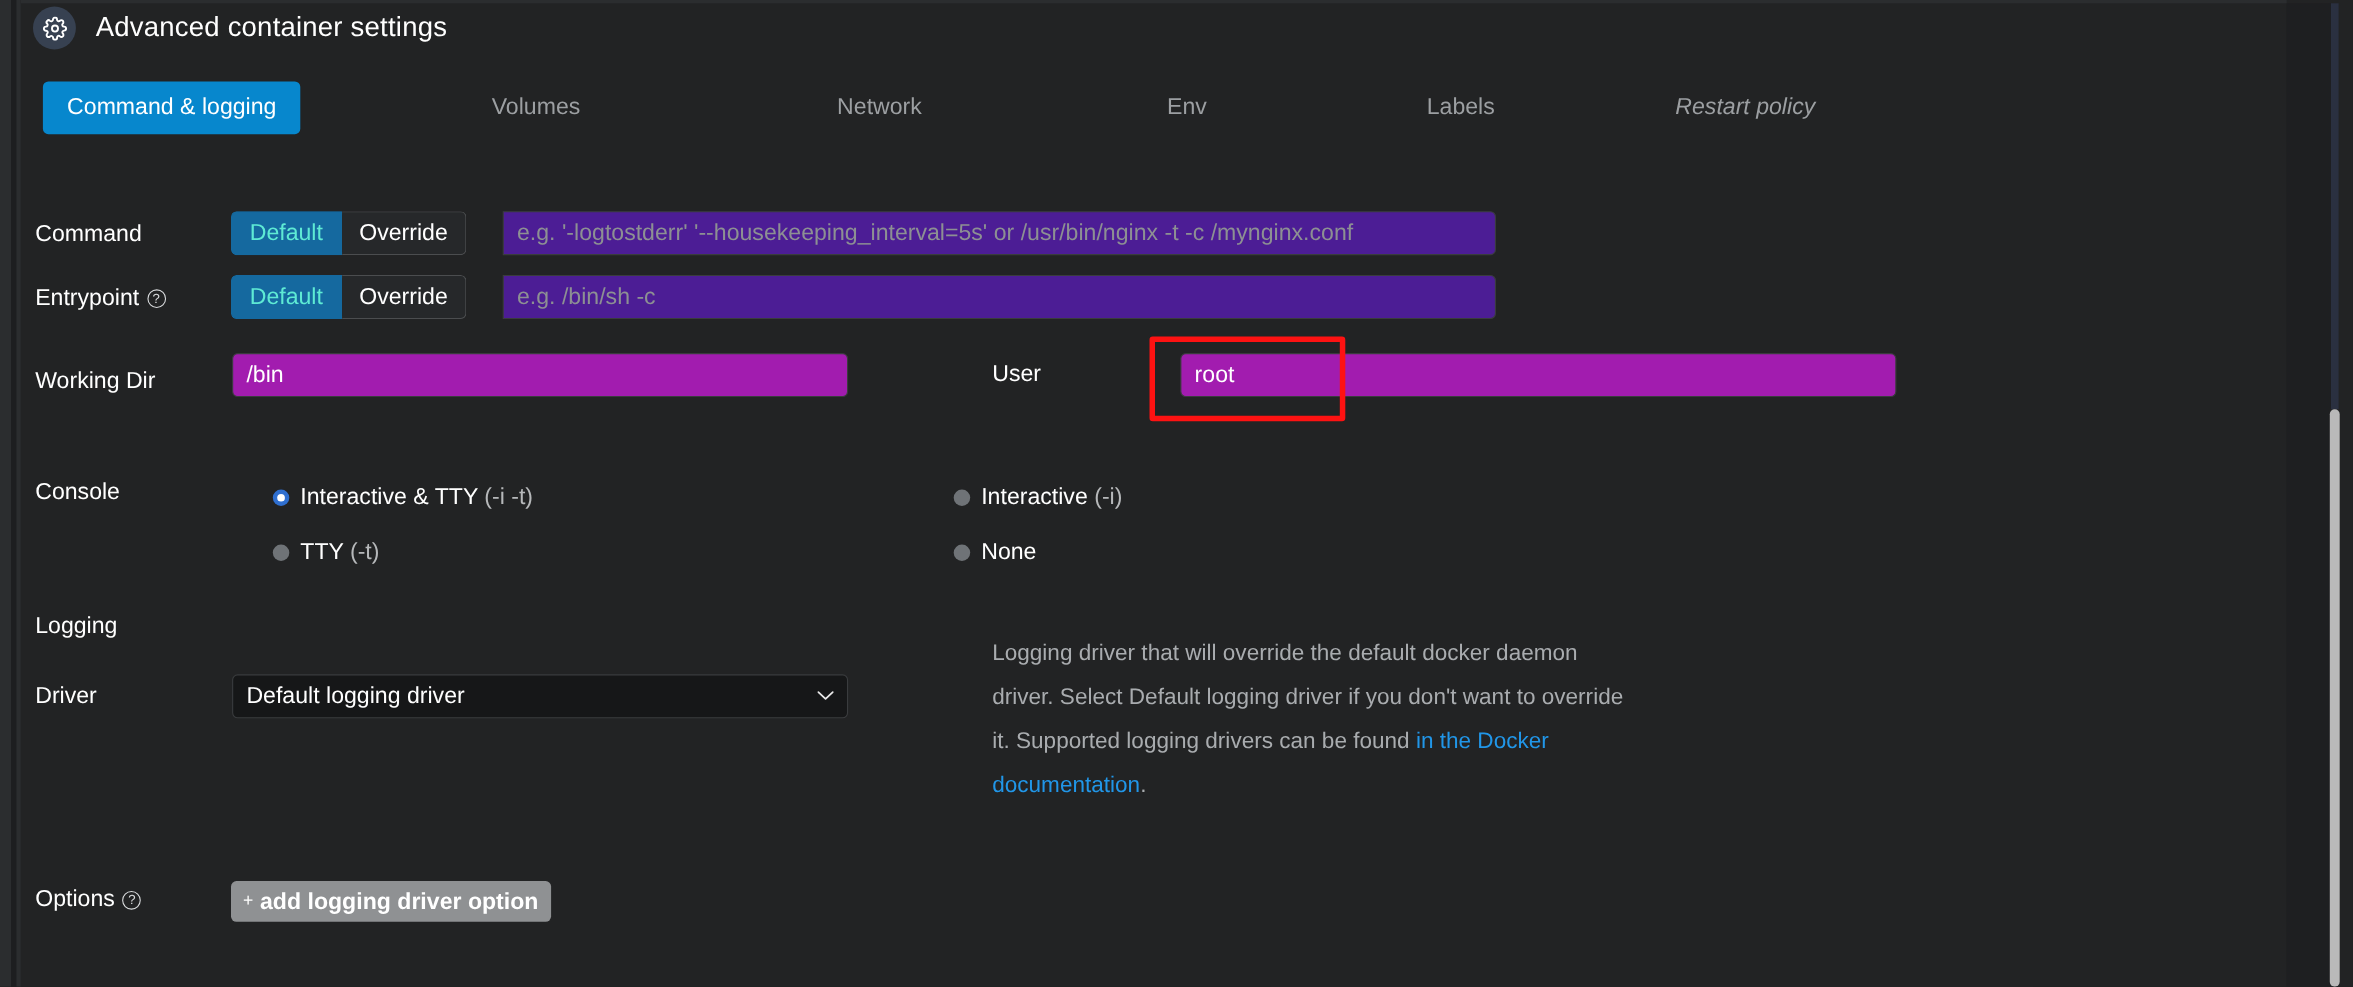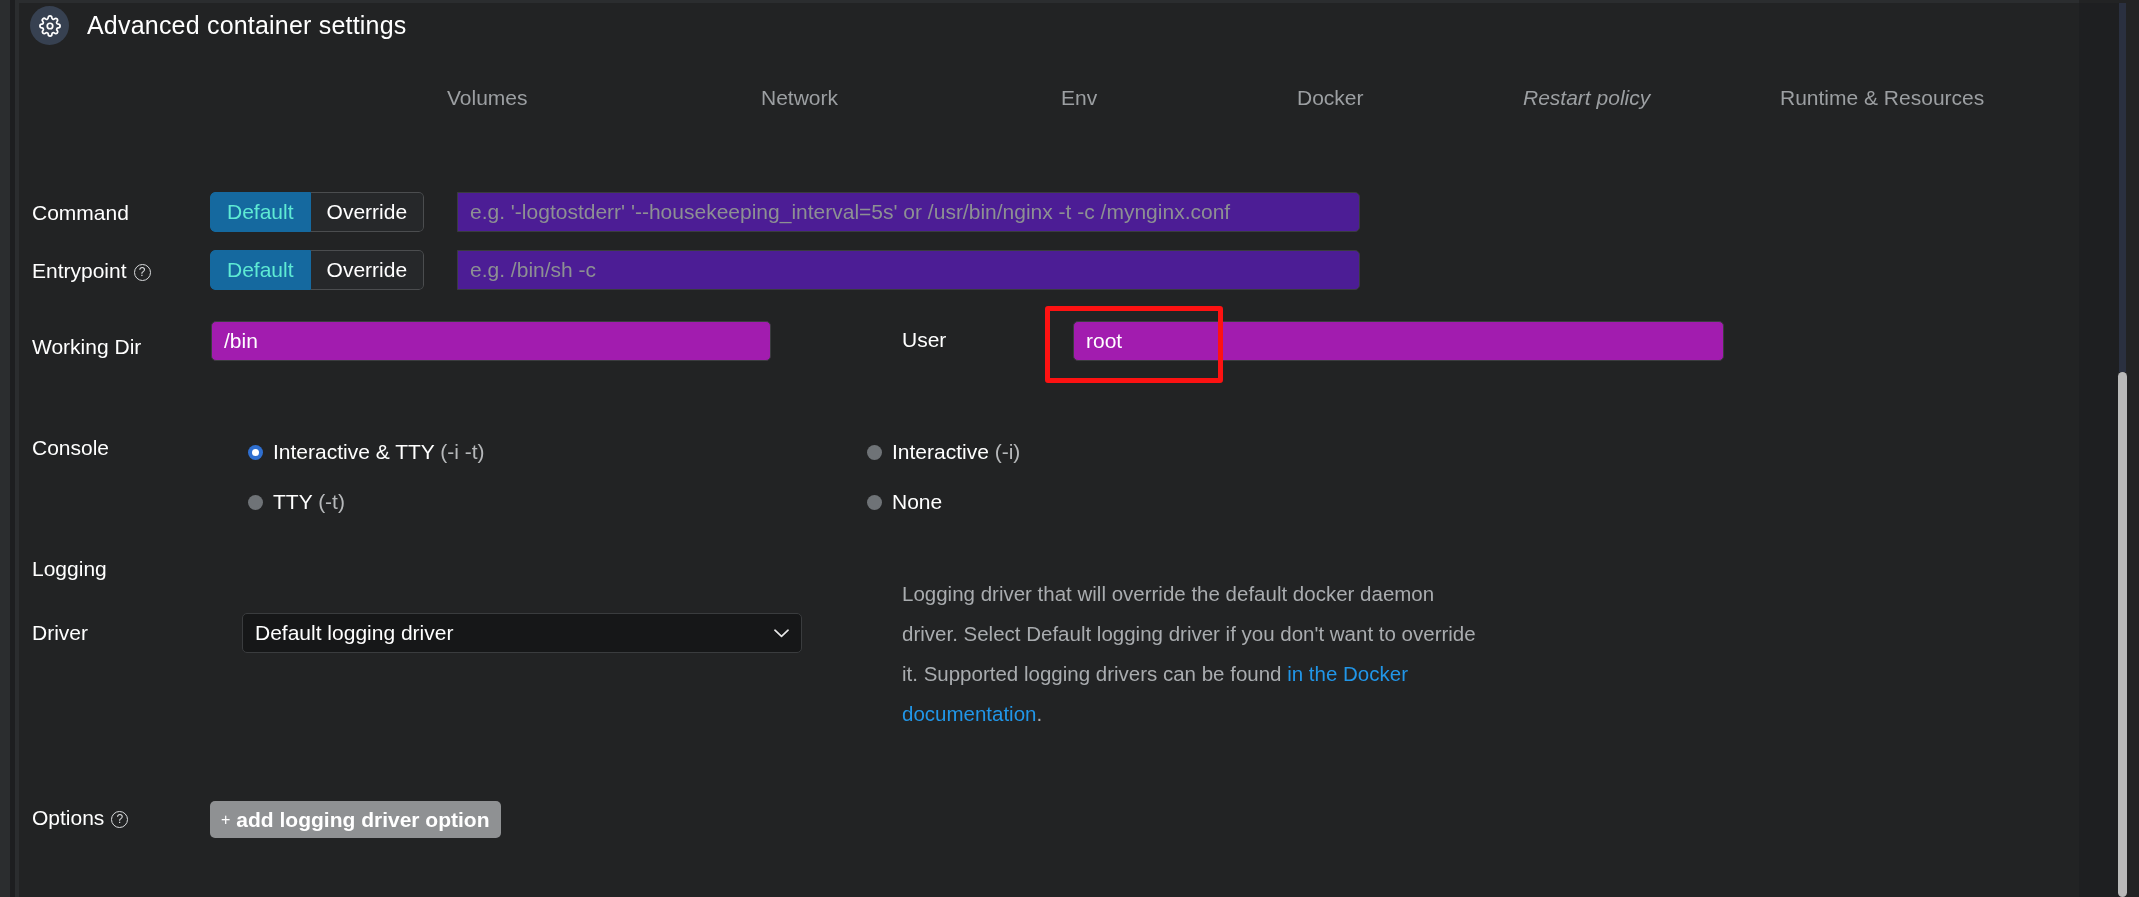--- a/index.html
+++ b/index.html
@@ -140,21 +140,21 @@
     width:7px; height:7px; border-radius:50%; background:#ffffff;
   }
   .radio-label { font-size:21px; color:#ffffff; white-space:nowrap; }
   .radio-label .dim { color:#b6b8ba; }
 
   
   .select {
     position:absolute; height:40px; border-radius:5px;
     background:#161718; border:1px solid #3a3c3e;
     display:flex; align-items:center; padding:0 12px;
-    font-size:21px; color:#ffffff;margin-left:31px;
+    font-size:21px; color:#ffffff;
   }
   .select .chev {
     position:absolute; right:12px; top:50%; transform:translateY(-50%);
     color:#e8e8e8; font-size:15px; line-height:1;
   }
 
   
   .help {
     position:absolute; font-size:20.5px; line-height:40px;
     color:#a9acaf; width:590px;
@@ -192,37 +192,37 @@
     <div class="gear-circle">
       <svg width="22" height="22" viewBox="0 0 24 24" fill="none" stroke="#ffffff" stroke-width="1.9" stroke-linecap="round" stroke-linejoin="round">
         <circle cx="12" cy="12" r="3"></circle>
         <path d="M19.4 15a1.65 1.65 0 0 0 .33 1.82l.06.06a2 2 0 1 1-2.83 2.83l-.06-.06a1.65 1.65 0 0 0-1.82-.33 1.65 1.65 0 0 0-1 1.51V21a2 2 0 1 1-4 0v-.09A1.65 1.65 0 0 0 9 19.4a1.65 1.65 0 0 0-1.82.33l-.06.06a2 2 0 1 1-2.83-2.83l.06-.06a1.65 1.65 0 0 0 .33-1.82 1.65 1.65 0 0 0-1.51-1H3a2 2 0 1 1 0-4h.09A1.65 1.65 0 0 0 4.6 9a1.65 1.65 0 0 0-.33-1.82l-.06-.06a2 2 0 1 1 2.83-2.83l.06.06A1.65 1.65 0 0 0 9 4.6a1.65 1.65 0 0 0 1-1.51V3a2 2 0 1 1 4 0v.09a1.65 1.65 0 0 0 1 1.51 1.65 1.65 0 0 0 1.82-.33l.06-.06a2 2 0 1 1 2.83 2.83l-.06.06a1.65 1.65 0 0 0-.33 1.82V9a1.65 1.65 0 0 0 1.51 1H21a2 2 0 1 1 0 4h-.09a1.65 1.65 0 0 0-1.51 1z"></path>
       </svg>
     </div>
     <div class="header-title">Advanced container settings</div>
   </div>
 
   <div class="tabs">
+    <div class="tab active" style="left:10px;">
+      <span>Command &amp; logging</span>
+    </div>
     <div class="tab" style="left:418px;">
       <span>Volumes</span>
     </div>
     <div class="tab" style="left:732px;">
       <span>Network</span>
     </div>
     <div class="tab" style="left:1032px;">
       <span>Env</span>
     </div>
     <div class="tab" style="left:1268px;">
-      <span>Docker</span>
+      <span>Labels</span>
     </div>
     <div class="tab" style="left:1494px;font-style:italic;">
       <span>Restart policy</span>
-    </div>
-    <div class="tab" style="left:1751px;">
-      <span>Runtime &amp; Resources</span>
     </div>
   </div>
 
   <div class="form">
 
     <div class="label" style="left:13px; top:73px;">Command</div>
     <div class="seg" style="left:191px; top:64px;">
       <div class="seg-btn primary">Default</div>
       <div class="seg-btn secondary">Override</div>
     </div>

